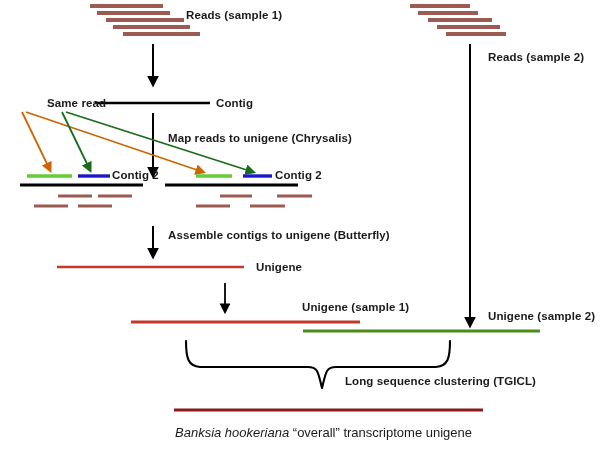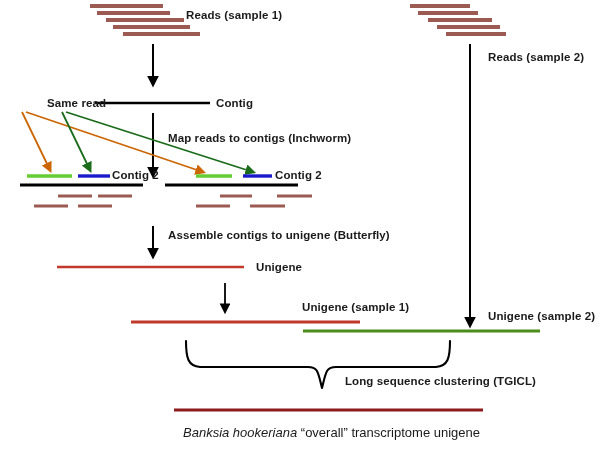--- a/index.html
+++ b/index.html
@@ -134,34 +134,34 @@
 
   <div class="lbl" style="left:186px; top:8px;">Reads (sample 1)</div>
 
   <div class="lbl" style="left:488px; top:6px;margin-top:44px;">Reads (sample 2)</div>
 
 
   <div class="lbl" style="left:1px; top:96px;padding-left:46px;">Same read</div>
 
   <div class="lbl" style="left:216px; top:96px;">Contig</div>
 
-  <div class="lbl" style="left:168px; top:131px;">Map reads to contigs (Inchworm)</div>
+  <div class="lbl" style="left:168px; top:131px;">Map reads to unigene (Chrysalis)</div>
 
   <div class="lbl" style="left:112px; top:168px;">Contig 2</div>
 
   <div class="lbl" style="left:275px; top:168px;text-align:right;">Contig 2</div>
 
 
   <div class="lbl" style="left:168px; top:228px;">Assemble contigs to unigene (Butterfly)</div>
 
   <div class="lbl" style="left:256px; top:260px;">Unigene</div>
 
   <div class="lbl" style="left:302px; top:300px;">Unigene (sample 1)</div>
 
   <div class="lbl" style="left:488px; top:309px;">Unigene (sample 2)</div>
 
   <div class="lbl" style="left:345px; top:374px;text-align:right;">Long sequence clustering (TGICL)</div>
 
-  <div class="caption" style="left:175px; top:425px;margin-left:8px;">
+  <div class="caption" style="left:175px; top:425px;">
     <span class="sci">Banksia hookeriana</span><span> “overall” transcriptome unigene</span>
   </div>
 
 </div>
 
 </body></html>

